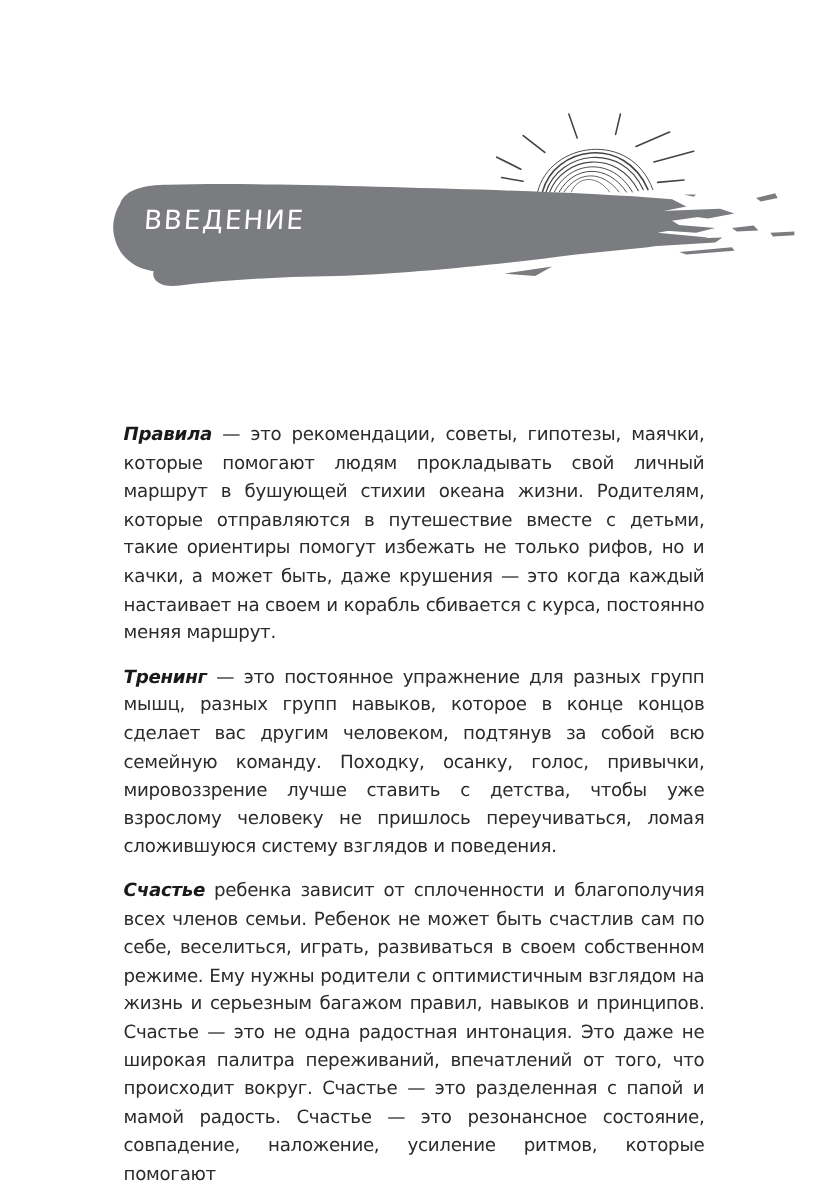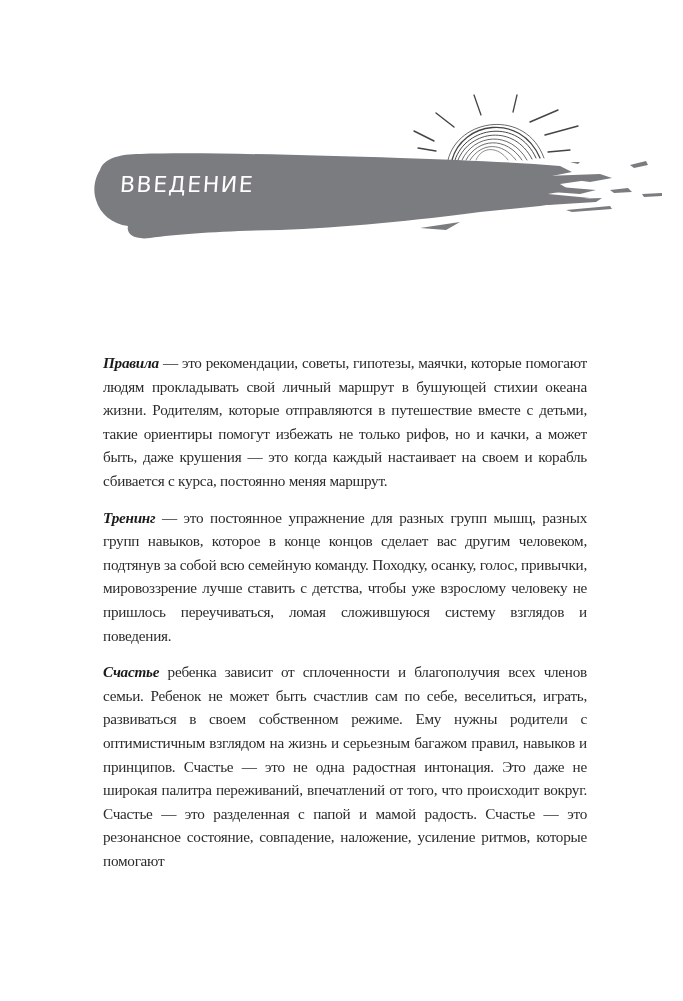--- a/index.html
+++ b/index.html
@@ -29,21 +29,21 @@
       position: absolute;
       left: 103px; top: 351px;
       width: 484px;
       font-family: "DejaVu Sans", sans-serif;
       font-size: 15.2px;
       line-height: 23.6px;
       color: #2b2b2b;
       text-align: justify;
       letter-spacing: -0.25px;
     }
-    .para { margin: 0 0 13px 0; text-indent: 0; font-family: Liberation Serif, serif; }
+    .para { margin: 0 0 13px 0; text-indent: 0; }
     .term { font-weight: bold; font-style: italic; color: #1a1a1a; }
   </style>
 </head>
 <body>
 
 <svg class="header-art" viewBox="0 0 683 260" xmlns="http://www.w3.org/2000/svg">
 
   <g fill="none" stroke="#444" stroke-linecap="round">
     <path d="M452,160 C462,122 520,112 540,158" stroke-width="1.3"></path>
     <path d="M455,160 C466,126 518,118 536,158" stroke-width="1"></path>

